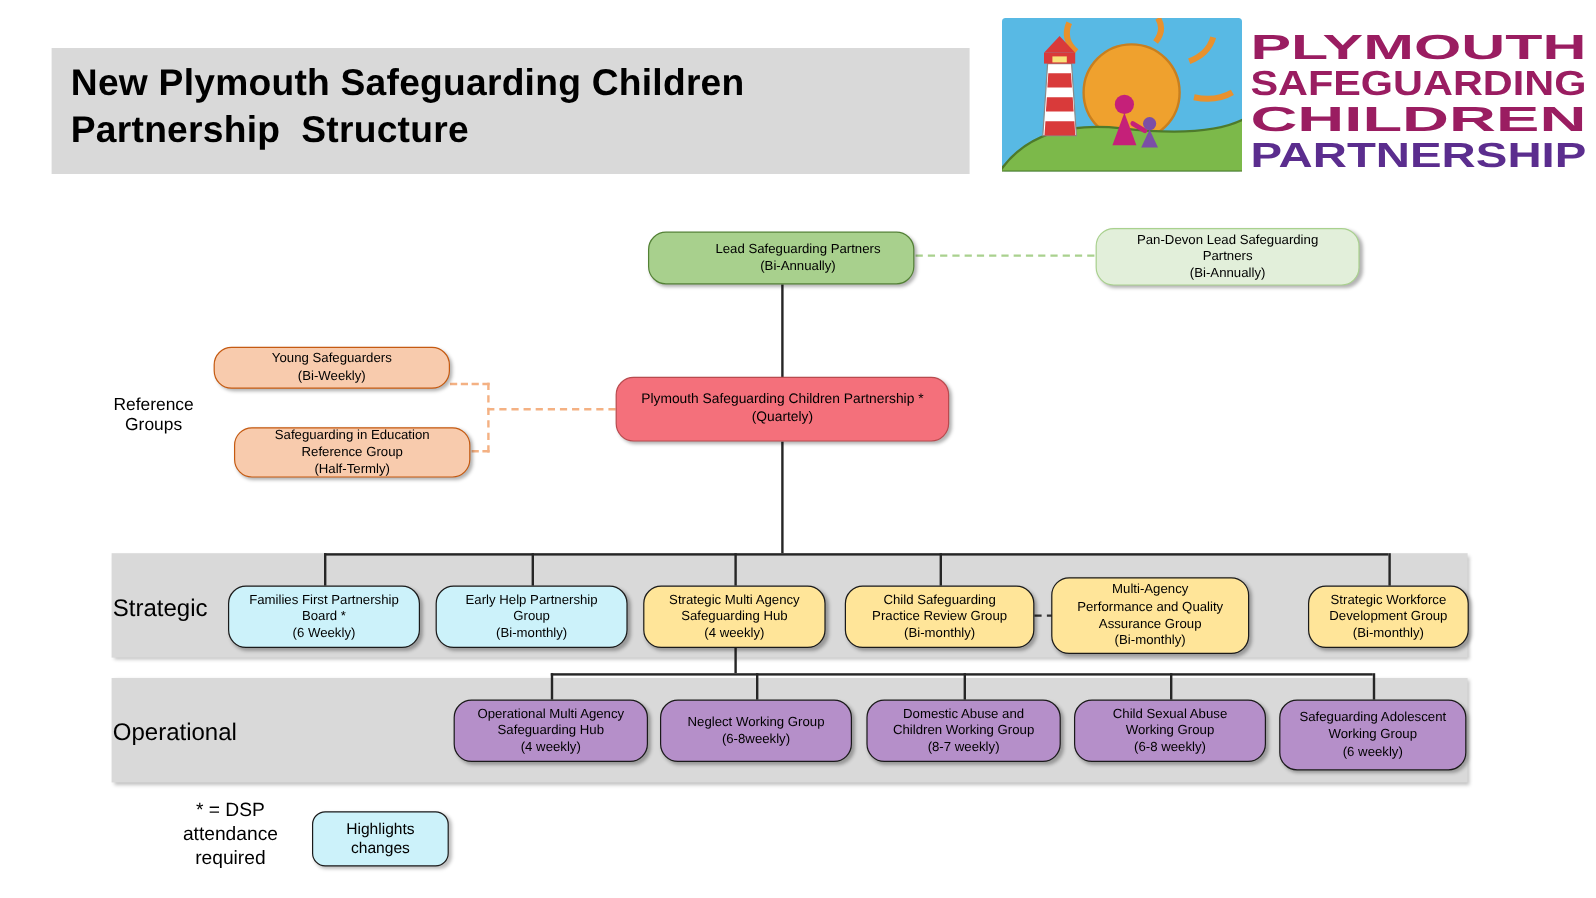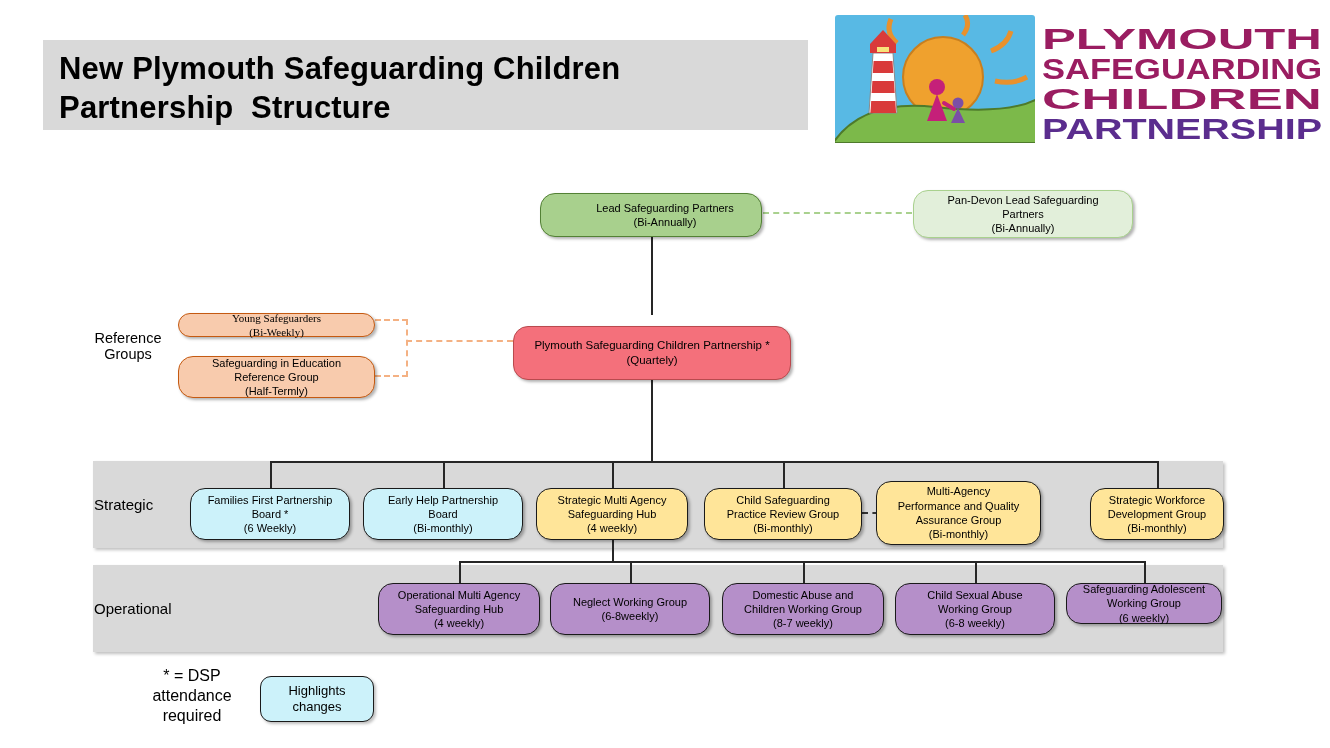--- a/index.html
+++ b/index.html
@@ -4,21 +4,21 @@
 <style>
   * { margin:0; padding:0; box-sizing:border-box; }
   html,body { background:#ffffff; }
   body {
     width:1330px; height:748px; position:relative; overflow:hidden;
     font-family:"Liberation Sans", sans-serif; color:#000;
   }
 
   
   .title-bar {
-    position:absolute; left:43px; top:40px; width:765px; height:90px;
+    position:absolute; left:43px; top:40px; width:765px; height:105px;
     background:var(--title-gray,#d9d9d9);
   }
   .title-text {
     position:absolute; left:16px; top:10px; width:740px;
     font-size:31px; font-weight:bold; line-height:1.25;
     white-space:pre-wrap; letter-spacing:0.2px;
   }
   .logo-art { position:absolute; left:835px; top:15px; width:200px; height:128px; }
   .logo-words { position:absolute; left:1040px; top:24px; width:288px; height:120px; }
   .logo-words text {
@@ -28,21 +28,21 @@
   .logo-words text.last { fill:var(--logo-purple,#5b2d8e); }
 
   
   .band {
     position:absolute; left:93px; width:1130px; height:87px;
     background:var(--band-gray,#d9d9d9);
     box-shadow:2px 2px 3px rgba(0,0,0,0.25);
     z-index:0;
   }
   .side-label {
-    position:absolute; font-size:15px; white-space:pre-line; text-align:center;
+    position:absolute; font-size:20px; white-space:pre-line; text-align:center;
     z-index:4;
   }
 
   
   .node {
     position:absolute; z-index:3;
     display:flex; align-items:center; justify-content:center;
     text-align:center; white-space:pre-line;
     font-size:11px; line-height:1.3; padding:2px 4px;
     border-radius:15px; border:1.5px solid #1a1a1a;
@@ -151,34 +151,34 @@
 <div class="line" style="left:630px;  top:561px; width:1.5px; height:22px;"></div>
 <div class="line" style="left:803px;  top:561px; width:1.5px; height:22px;"></div>
 <div class="line" style="left:975px;  top:561px; width:1.5px; height:22px;"></div>
 <div class="line" style="left:1144px; top:561px; width:1.5px; height:22px;"></div>
 
 <div class="node green" style="left:540px; top:193px; width:222px; height:44px;padding-left:32px;">Lead Safeguarding Partners
 (Bi-Annually)</div>
 <div class="node lightgreen" style="left:913px; top:190px; width:220px; height:48px;">Pan-Devon Lead Safeguarding
 Partners
 (Bi-Annually)</div>
-<div class="node red" style="left:513px; top:314px; width:278px; height:54px;margin-top:12px;">Plymouth Safeguarding Children Partnership *
+<div class="node red" style="left:513px; top:314px; width:278px; height:54px;">Plymouth Safeguarding Children Partnership *
 (Quartely)</div>
 
-<div class="node peach" style="left:178px; top:313px; width:197px; height:24px;font-family:Liberation Serif, serif;">Young Safeguarders
+<div class="node peach" style="left:178px; top:289px; width:197px; height:35px;">Young Safeguarders
 (Bi-Weekly)</div>
-<div class="node peach" style="left:178px; top:356px; width:197px; height:42px;">Safeguarding in Education
+<div class="node peach" style="left:195px; top:356px; width:197px; height:42px;">Safeguarding in Education
 Reference Group
 (Half-Termly)</div>
 
 <div class="node cyan" style="left:190px;  top:488px; width:160px; height:52px;">Families First Partnership
 Board *
 (6 Weekly)</div>
 <div class="node cyan" style="left:363px;  top:488px; width:160px; height:52px;">Early Help Partnership
-Board
+Group
 (Bi-monthly)</div>
 <div class="node yellow" style="left:536px;  top:488px; width:152px; height:52px;">Strategic Multi Agency
 Safeguarding Hub
 (4 weekly)</div>
 <div class="node yellow" style="left:704px;  top:488px; width:158px; height:52px;">Child Safeguarding
 Practice Review Group
 (Bi-monthly)</div>
 <div class="node yellow" style="left:876px;  top:481px; width:165px; height:64px;">Multi-Agency
 Performance and Quality
 Assurance Group
@@ -191,21 +191,21 @@
 Safeguarding Hub
 (4 weekly)</div>
 <div class="node purple" style="left:550px;  top:583px; width:160px; height:52px;">Neglect Working Group
 (6-8weekly)</div>
 <div class="node purple" style="left:722px;  top:583px; width:162px; height:52px;">Domestic Abuse and
 Children Working Group
 (8-7 weekly)</div>
 <div class="node purple" style="left:895px;  top:583px; width:160px; height:52px;">Child Sexual Abuse
 Working Group
 (6-8 weekly)</div>
-<div class="node purple" style="left:1066px; top:583px; width:156px; height:41px;">Safeguarding Adolescent
+<div class="node purple" style="left:1066px; top:583px; width:156px; height:59px;">Safeguarding Adolescent
 Working Group
 (6 weekly)</div>
 
 <div class="footnote">* = DSP
 attendance
 required</div>
 <div class="legend-box">Highlights
 changes</div>
 
 </body></html>

